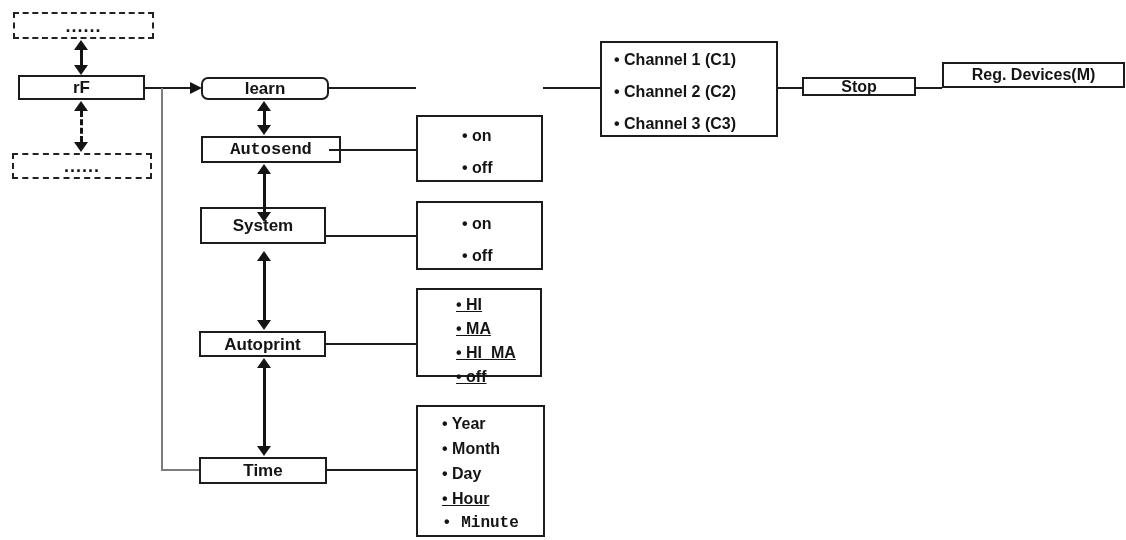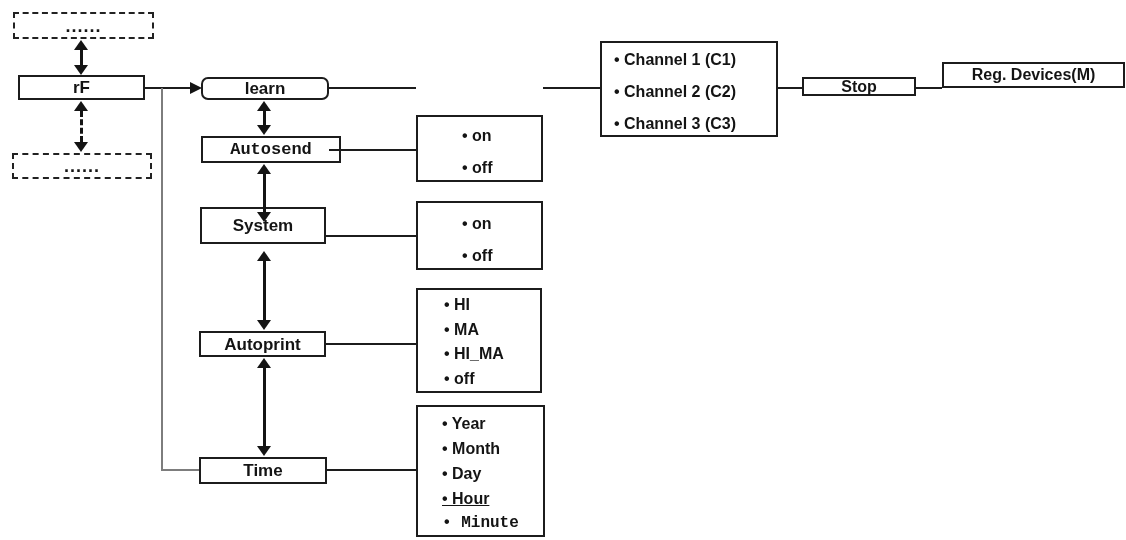--- a/index.html
+++ b/index.html
@@ -154,21 +154,21 @@
     <div>• off</div>
   </div>
 
   <div class="hline" style="left:326px;top:235px;width:90px;"></div>
   <div class="optbox" style="left:416px;top:201px;width:127px;height:69px;padding:9px 0 0 44px;">
     <div>• on</div>
     <div>• off</div>
   </div>
 
   <div class="hline" style="left:326px;top:343px;width:90px;"></div>
-  <div class="optbox" style="left:416px;top:288px;width:126px;height:105px;padding:3px 0 0 26px;">
+  <div class="optbox" style="left:416px;top:288px;width:126px;height:89px;padding:3px 0 0 38px;text-decoration:underline;">
     <div>• HI</div>
     <div>• MA</div>
     <div>• HI_MA</div>
     <div>• off</div>
   </div>
 
   <div class="hline" style="left:327px;top:469px;width:89px;"></div>
   <div class="optbox" style="left:416px;top:405px;width:129px;height:132px;padding:4px 0 0 24px;">
     <div style="line-height:25px;">• Year</div>
     <div style="line-height:25px;">• Month</div>

